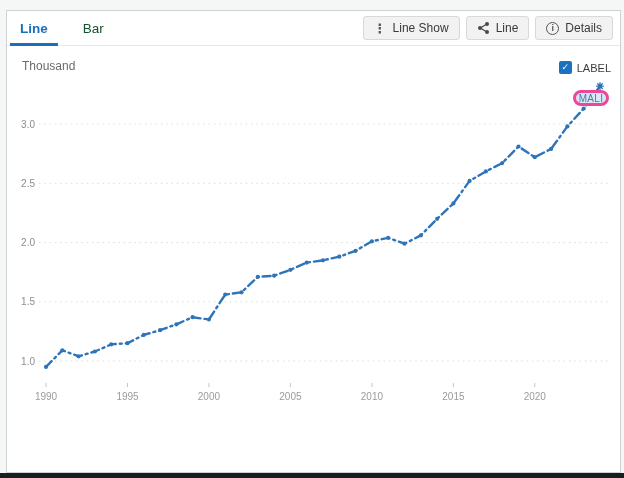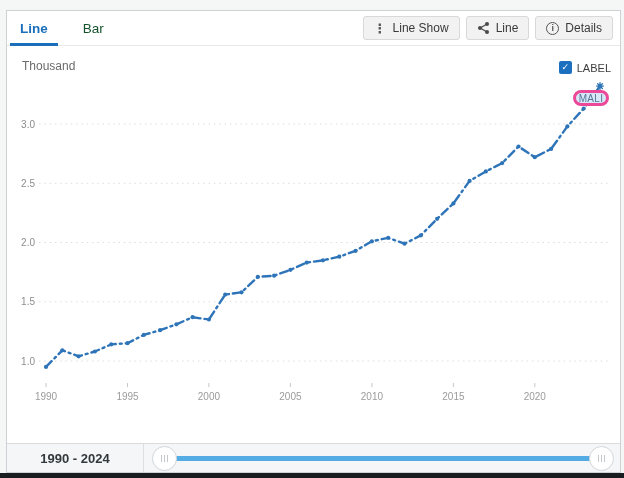--- a/index.html
+++ b/index.html
@@ -194,36 +194,16 @@
         </g>
       </svg>
     <div class="unit-label">Thousand</div>
     <div class="legend">
       <span class="checkbox">✓</span>
       <span>LABEL</span>
     </div>
     <div class="series-tag">MALI</div>
   </div>
 
-  <div class="footer">
-    <div class="range-cell">1990 - 2024</div>
-    <div class="slider-area">
-      <div class="slider-track"></div>
-      <div class="slider-handle left">
-        <span class="grip">
-            <i></i>
-            <i></i>
-            <i></i>
-          </span>
-      </div>
-      <div class="slider-handle right">
-        <span class="grip">
-            <i></i>
-            <i></i>
-            <i></i>
-          </span>
-      </div>
-    </div>
-  </div>
 
 </div>
 
 <div class="bottom-strip"></div>
 
 </body></html>

